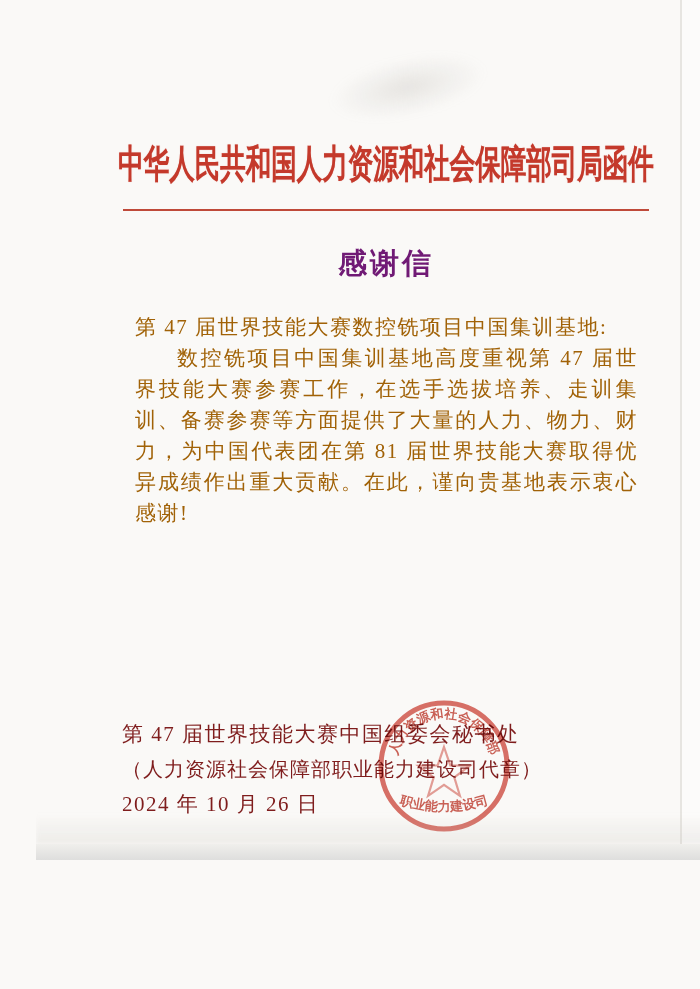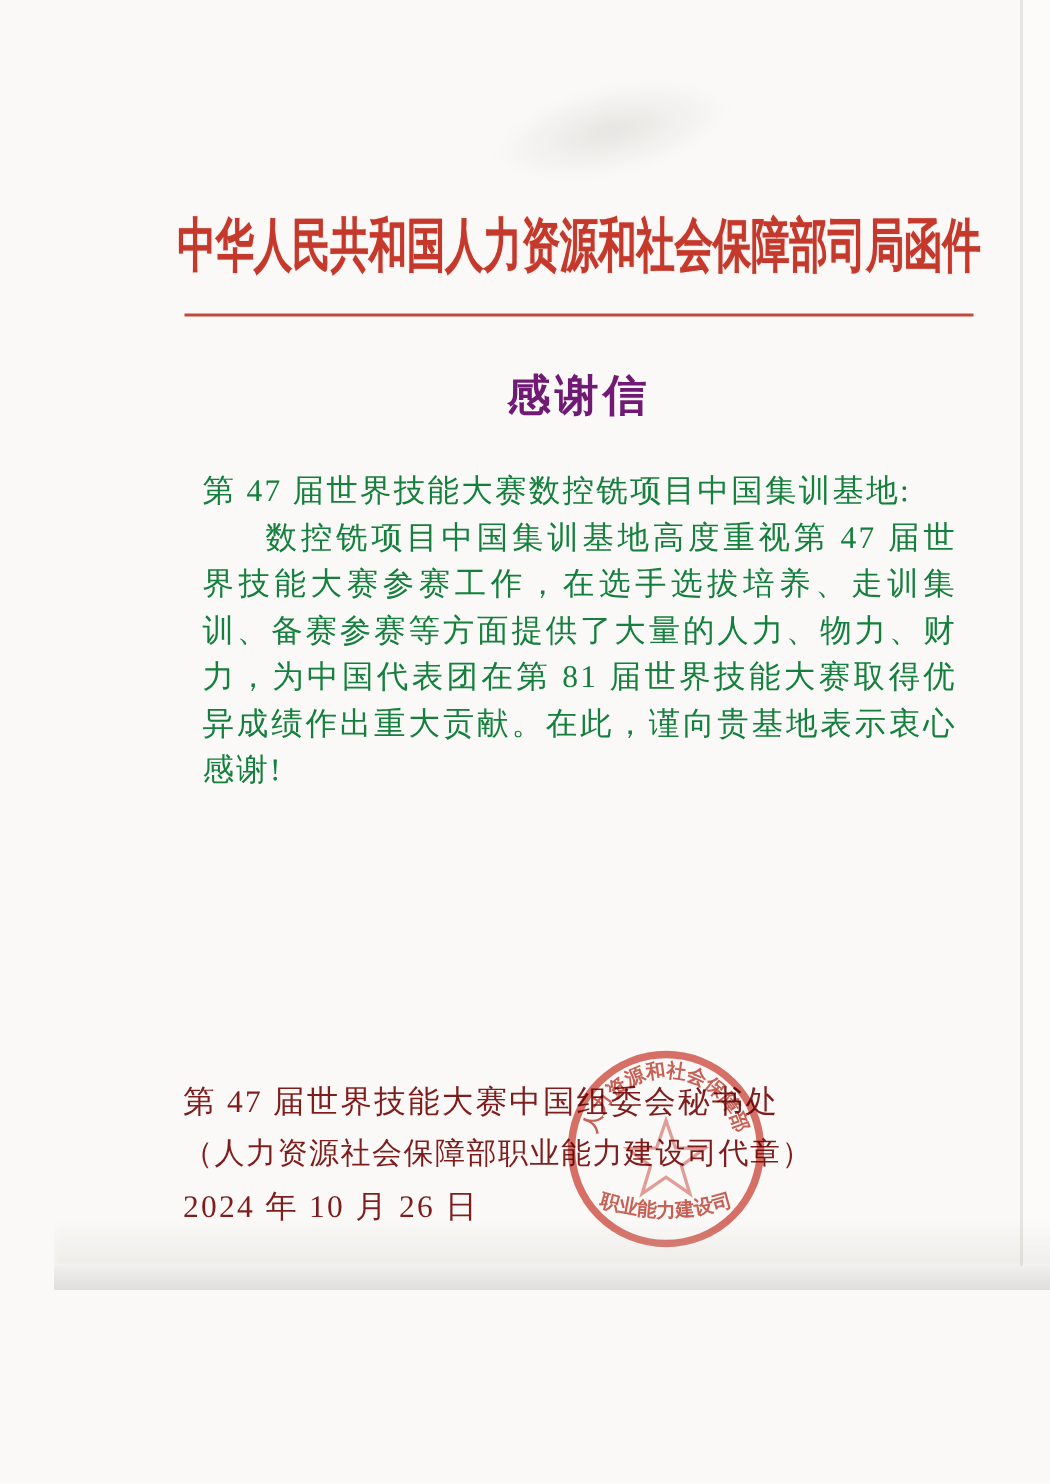--- a/index.html
+++ b/index.html
@@ -73,21 +73,21 @@
     color: #701a75;
   }
   
   .body {
     position: absolute;
     left: 99px; top: 312px;
     width: 503px;
     font-size: 21px;
     line-height: 31px;
     letter-spacing: 1.5px;
-    color: #15803d;
+    color: #a16207;
     text-align: justify;
   }
   .body p { margin: 0; }
   .body p.para { text-indent: 2em; }
   
   .signature {
     position: absolute;
     left: 86px; top: 717px;
     width: 600px;
     text-align: left;

